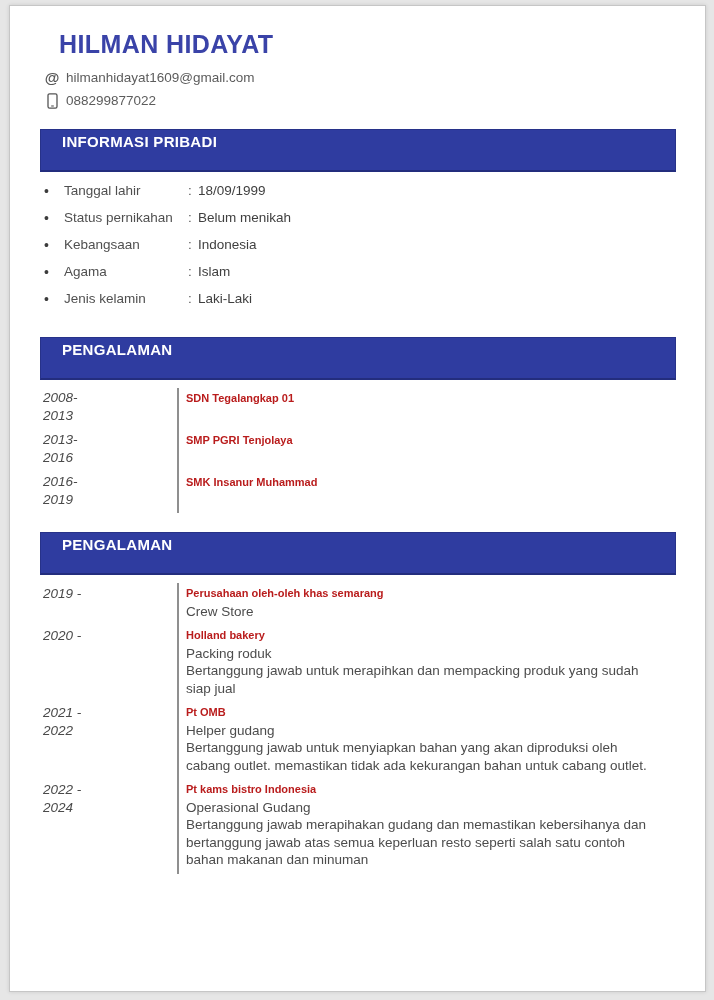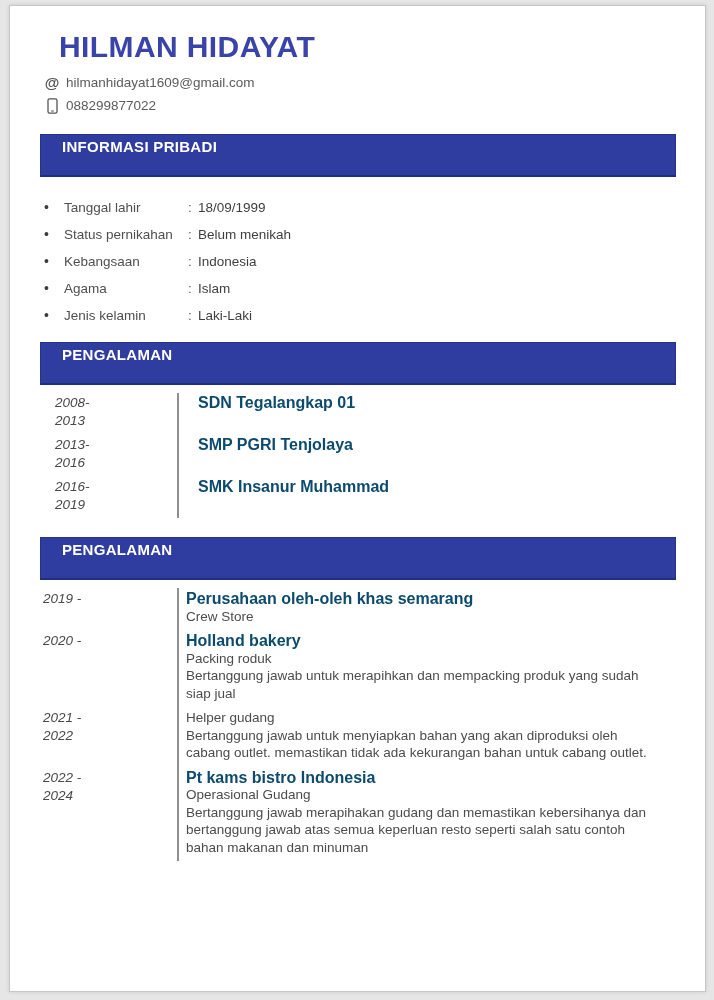--- a/index.html
+++ b/index.html
@@ -14,21 +14,21 @@
     position: absolute;
     left: 9px; top: 5px; right: 8px; bottom: 8px;
     background: #ffffff;
     border: 1px solid #c6c6c6;
     box-shadow: 0 0 4px rgba(0,0,0,0.12);
     overflow: hidden;
   }
   
   .name {
     margin: 24px 29px 0 49px;
-    font-size: 30px;
+    font-size: 25px;
     font-weight: bold;
     letter-spacing: 0.4px;
     color: #3a43a8;
   }
   .contact {
     display: flex;
     margin: 7px 29px 0 33px;
     color: #5c5c5c;
     font-size: 13.5px;
   }
@@ -68,21 +68,21 @@
     line-height: 24px;
     padding-left: 21px;
   }
   .bar-personal   { margin-top: 17px; }
   .bar-education  { margin-top: 11px; }
   .bar-experience { margin-top: 13px; }
   
   .plist { padding: 11px 0 8px 0; }
   .prow {
     display: flex;
-    align-items: flex-end;
+    align-items: flex-start;
     height: 27px;
     font-size: 13.5px;
     color: #4f4f4f;
   }
   .prow .bullet { width: 20px; margin-left: 34px; color: #3c3c3c; }
   .prow .bullet::before { content: "\2022"; font-size: 14px; }
   .prow .plabel { width: 118px; }
   .prow .pcolon { width: 16px; text-align: center; color: #5a5a5a; }
   .prow .pvalue { color: #3f3f3f; }
   
@@ -106,22 +106,22 @@
     white-space: pre-line;
     flex-shrink: 0;
   }
   .tcontent {
     padding-left: 41px;
     font-size: 13.5px;
     line-height: 17.5px;
     color: #4a4a4a;
     max-width: 505px;
   }
-  .tl-education .trow { min-height: 42px; margin-bottom: 0; margin-left: 12px; }
-  .school, .company { font-weight: bold; color: #0c4a6e; font-size: 16px; }
+  .tl-education .trow { min-height: 42px; margin-bottom: 0; }
+  .school, .company { font-weight: bold; color: #b91c1c; font-size: 11px; }
   .role, .desc { color: #4c4c4c; }
   .tl-experience { padding-top: 10px; }
 </style>
 </head>
 <body>
 
 <div class="sheet">
 
   <div class="name">HILMAN HIDAYAT</div>
 
@@ -217,20 +217,21 @@
       <div class="tcontent">
         <div class="company">Holland bakery</div>
         <div class="role">Packing roduk</div>
         <div class="desc">Bertanggung jawab untuk merapihkan dan mempacking produk yang sudah siap jual</div>
       </div>
     </div>
     <div class="trow">
       <div class="tdate">2021 -
 2022</div>
       <div class="tcontent">
+        <div class="company">Pt OMB</div>
         <div class="role">Helper gudang</div>
         <div class="desc">Bertanggung jawab untuk menyiapkan bahan yang akan diproduksi oleh cabang outlet. memastikan tidak ada kekurangan bahan untuk cabang outlet.</div>
       </div>
     </div>
     <div class="trow">
       <div class="tdate">2022 -
 2024</div>
       <div class="tcontent">
         <div class="company">Pt kams bistro Indonesia</div>
         <div class="role">Operasional Gudang</div>

